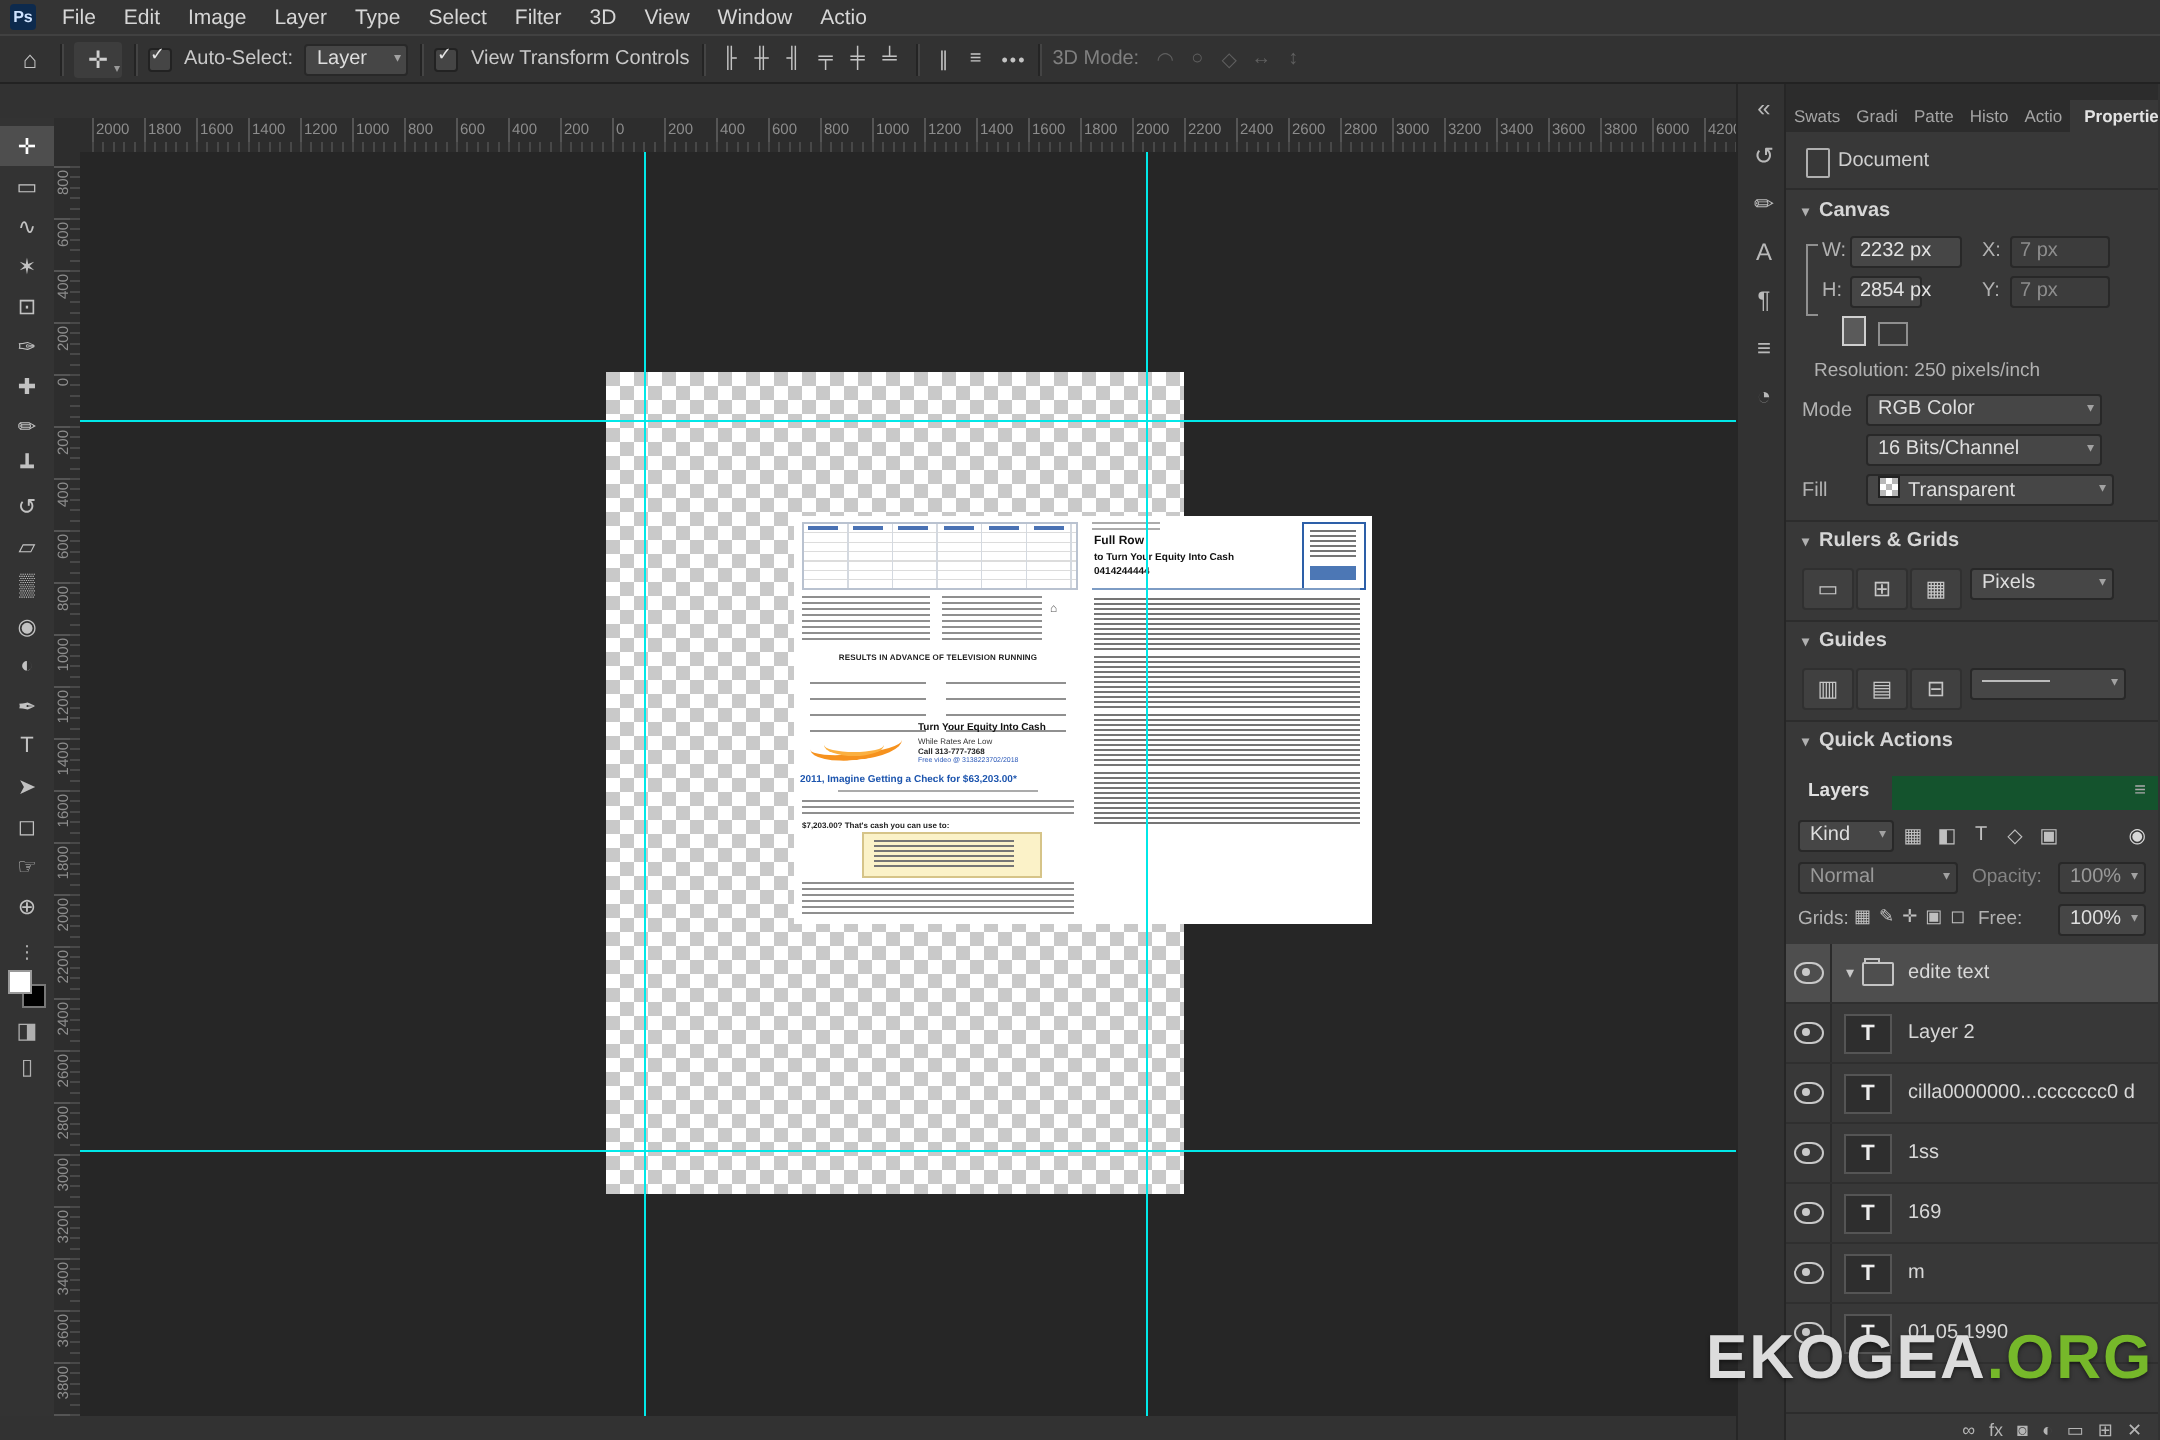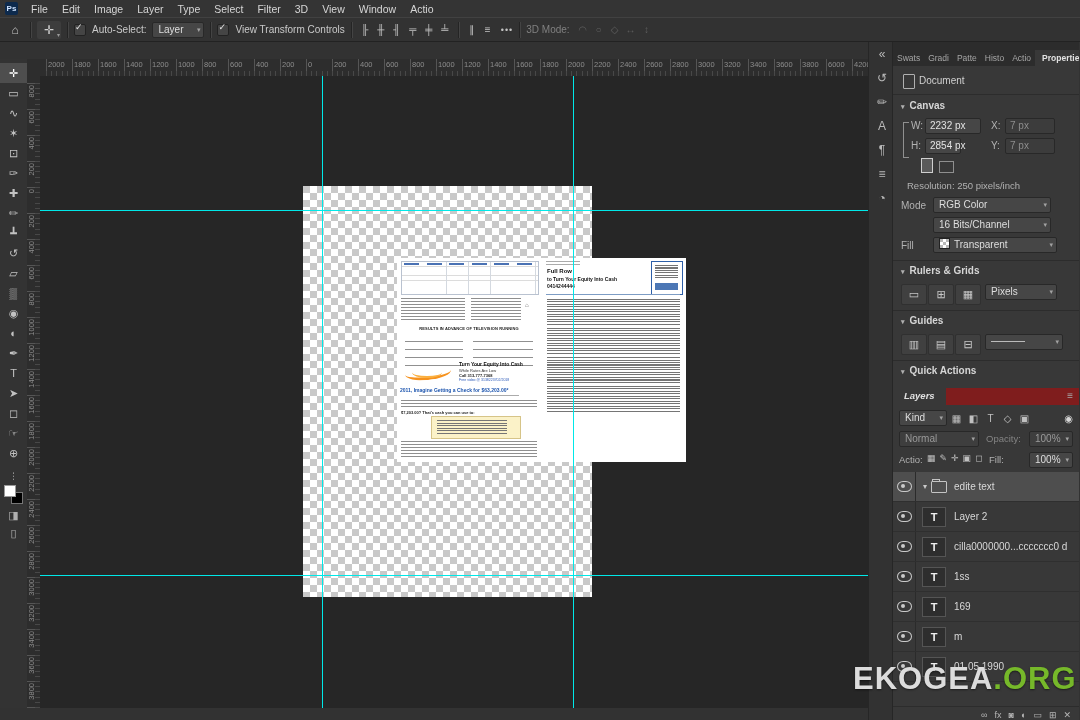--- a/index.html
+++ b/index.html
@@ -149,21 +149,21 @@
   .orient-p{position:absolute;left:28px;top:92px;width:10px;height:13px;border:1px solid #cfcfcf;background:#5a5a5a;}
   .orient-l{position:absolute;left:46px;top:95px;width:13px;height:10px;border:1px solid #8f8f8f;}
   .ibtn{position:absolute;width:24px;height:19px;display:flex;align-items:center;justify-content:center;
         font-size:11px;color:#c6c6c6;border:1px solid #303030;border-radius:2px;background:#404040;}
   .mini-checker{display:inline-block;width:9px;height:9px;margin-right:4px;vertical-align:-1px;
       background:repeating-conic-gradient(#fff 0 25%,#b8b8b8 0 50%) 0 0/6px 6px;border:1px solid #222;}
   .line-dd .sample{display:inline-block;width:34px;height:0;border-top:1px solid #bbb;vertical-align:3px;}
 
   
   #layers-panel{position:absolute;left:0;top:346px;width:186px;height:332px;}
-  #layers-tabstrip{position:absolute;left:0;top:0;width:186px;height:17px;background:#7f1d1d;display:flex;font-style:italic;}
+  #layers-tabstrip{position:absolute;left:0;top:0;width:186px;height:17px;background:#14532d;display:flex;}
   .ltab{background:#383838;color:#e0e0e0;font-size:9.5px;font-weight:bold;padding:2px 11px 0;}
   .lmenu{margin-left:auto;color:#a8a8a8;font-size:10px;padding:2px 6px 0;}
   #layers-filter-row{position:absolute;left:0;top:20px;width:186px;height:20px;display:flex;
                      align-items:center;gap:3px;padding-left:6px;box-sizing:border-box;}
   #filter-icons{display:inline-flex;gap:4px;}
   #filter-icons .fic{font-size:10px;color:#c0c0c0;width:13px;text-align:center;}
   .filter-toggle{margin-left:auto;margin-right:6px;font-size:10px;color:#d8d8d8;}
   #layers-blend-row{position:absolute;left:0;top:43px;width:186px;height:18px;}
   #layers-lock-row{position:absolute;left:0;top:64px;width:186px;height:18px;}
   #lock-icons{position:absolute;left:34px;top:1px;display:inline-flex;gap:4px;}
@@ -481,29 +481,29 @@
             <span class="fic">▣</span>
           </span>
         <span class="filter-toggle">◉</span>
       </div>
       <div id="layers-blend-row">
         <span class="dd dim-dd" style="position:absolute;left:6px;top:0;width:80px">Normal</span>
         <span class="plab dim" style="left:93px;top:2px;font-size:9.5px">Opacity:</span>
         <span class="dd dim-dd" style="position:absolute;left:136px;top:0;width:44px">100%</span>
       </div>
       <div id="layers-lock-row">
-        <span class="plab" style="left:6px;top:2px;font-size:9.5px">Actio:</span>
+        <span class="plab" style="left:6px;top:2px;font-size:9.5px">Grids:</span>
         <span id="lock-icons">
             <span class="fic">▦</span>
             <span class="fic">✎</span>
             <span class="fic">✛</span>
             <span class="fic">▣</span>
             <span class="fic">◻</span>
           </span>
-        <span class="plab" style="left:96px;top:2px;font-size:9.5px">Fill:</span>
+        <span class="plab" style="left:96px;top:2px;font-size:9.5px">Free:</span>
         <span class="dd" style="position:absolute;left:136px;top:0;width:44px">100%</span>
       </div>
       <div id="layer-rows">
           <div class="layer-row selected">
             <div class="eye-cell">
               <span class="eye"></span>
             </div>
             <div class="row-body">
               <span class="chev">▾</span>
               <span class="folder"></span>

